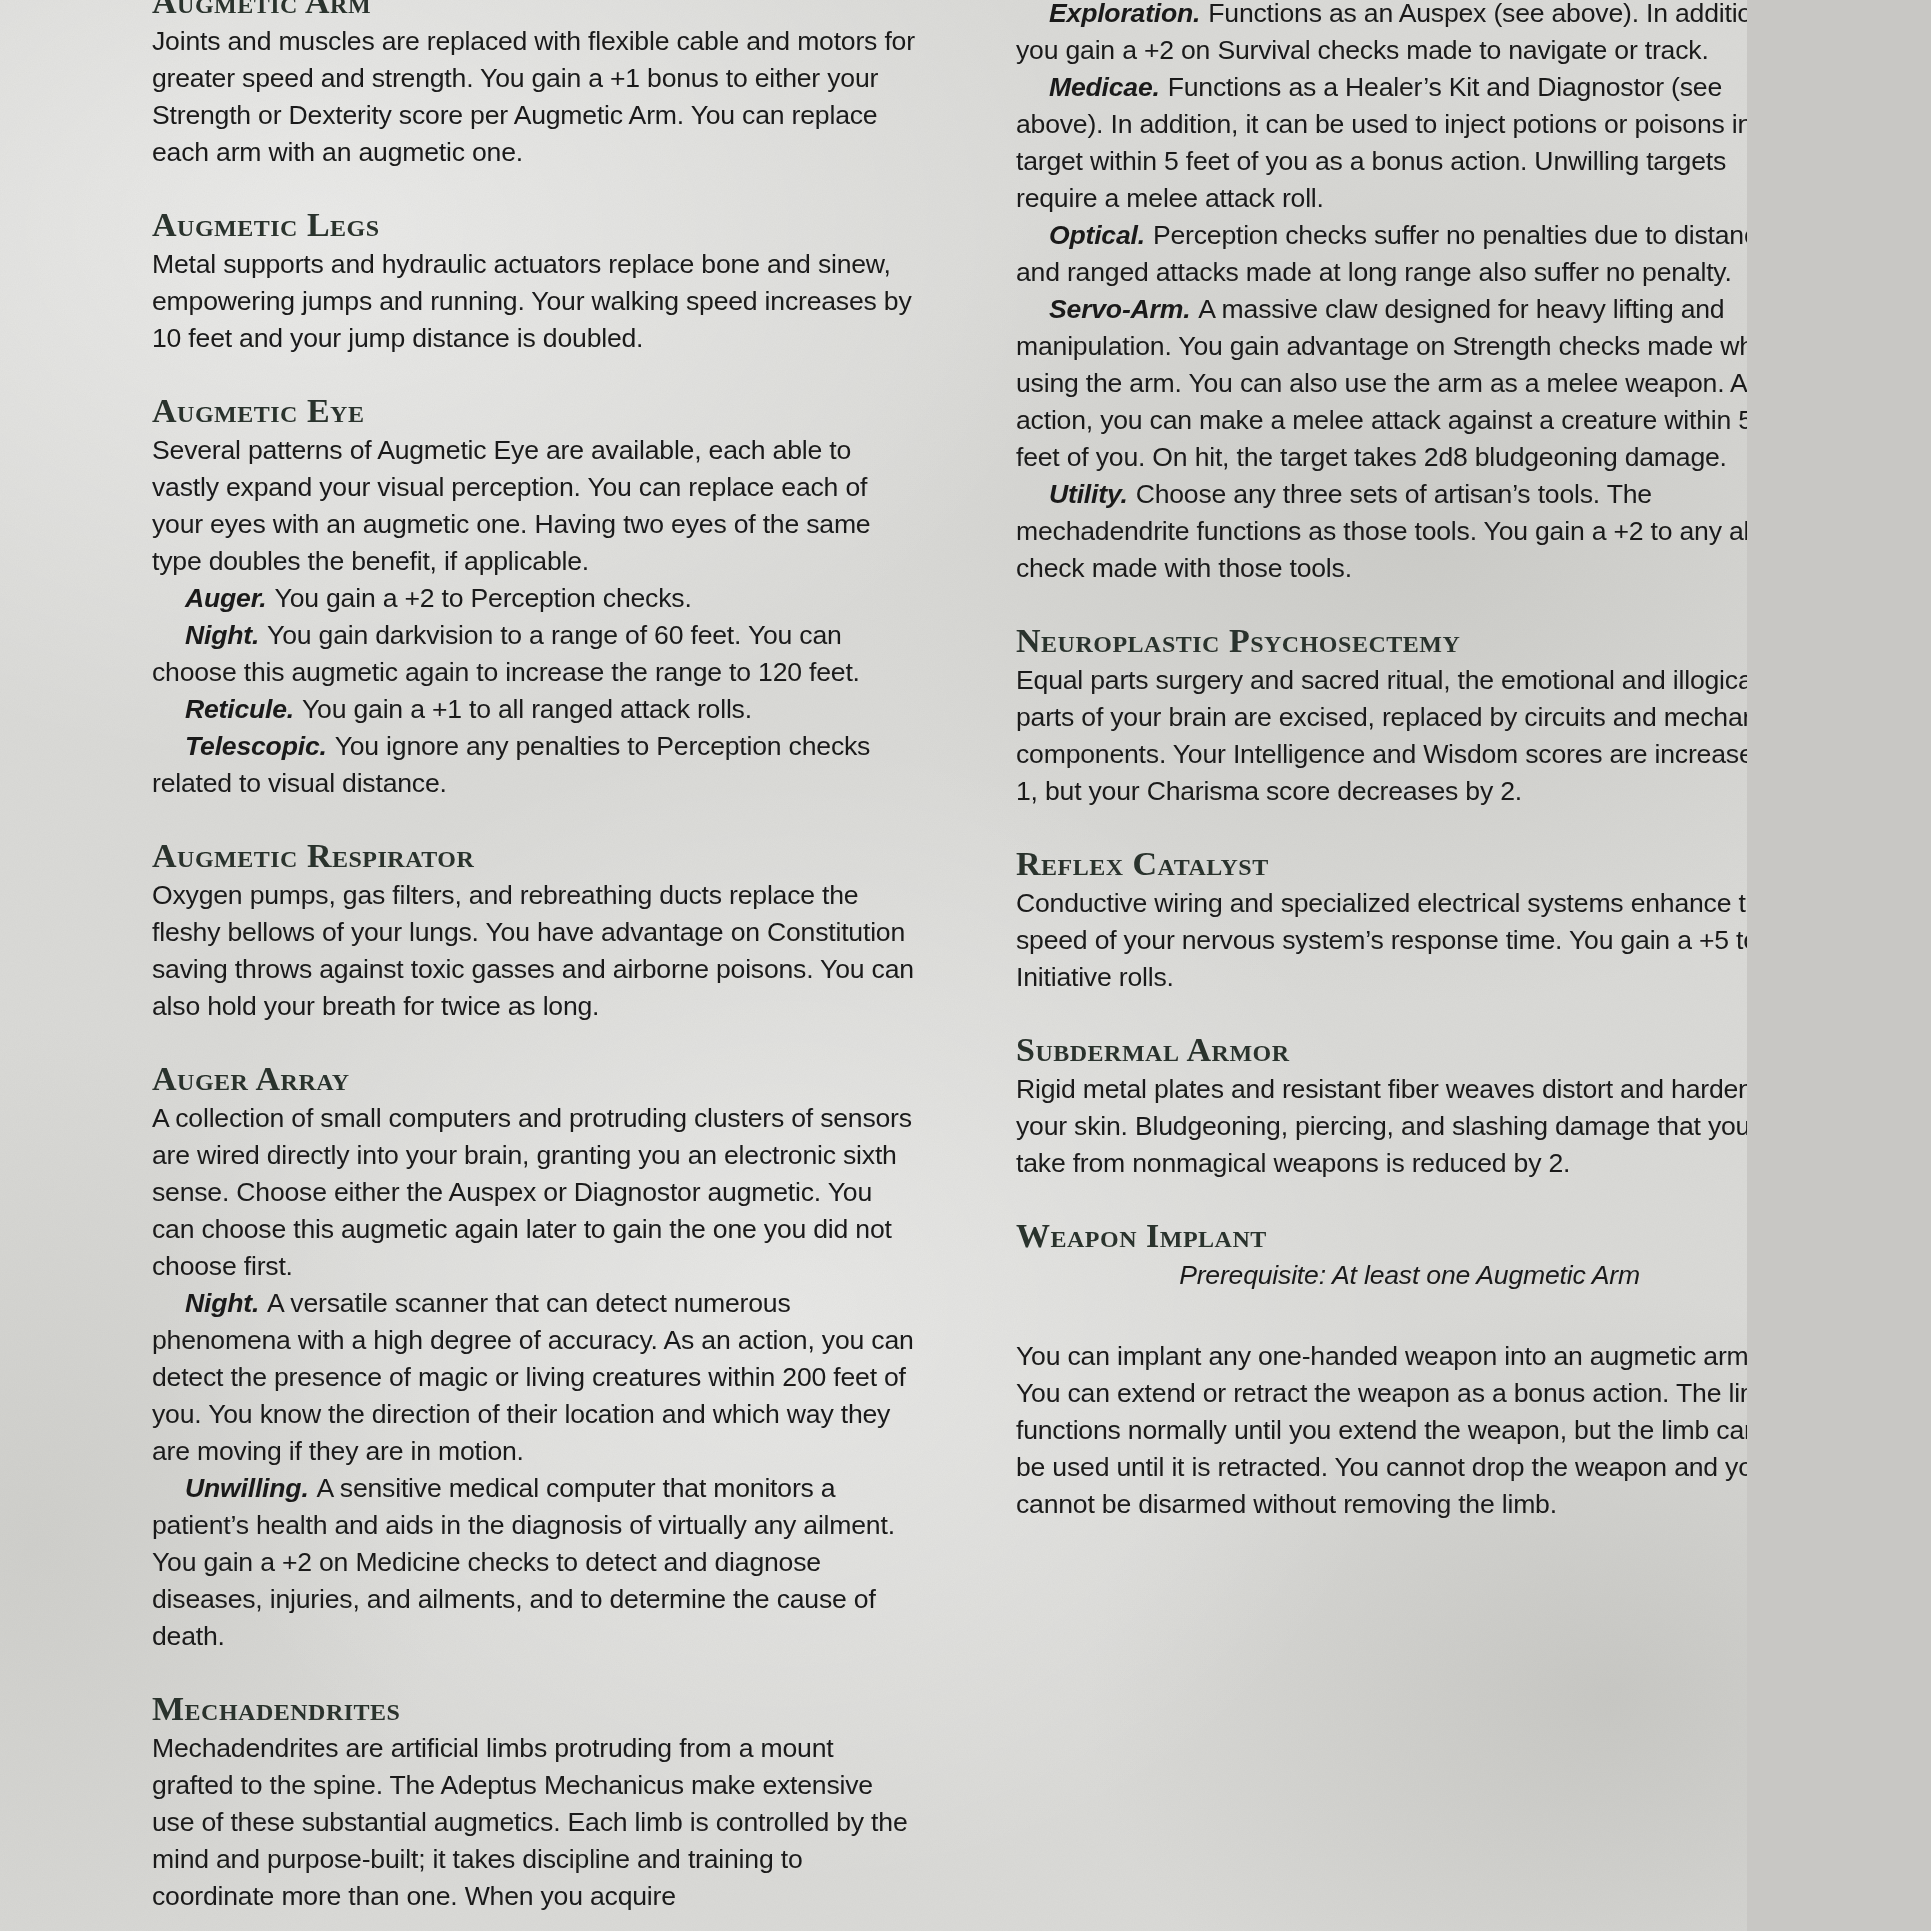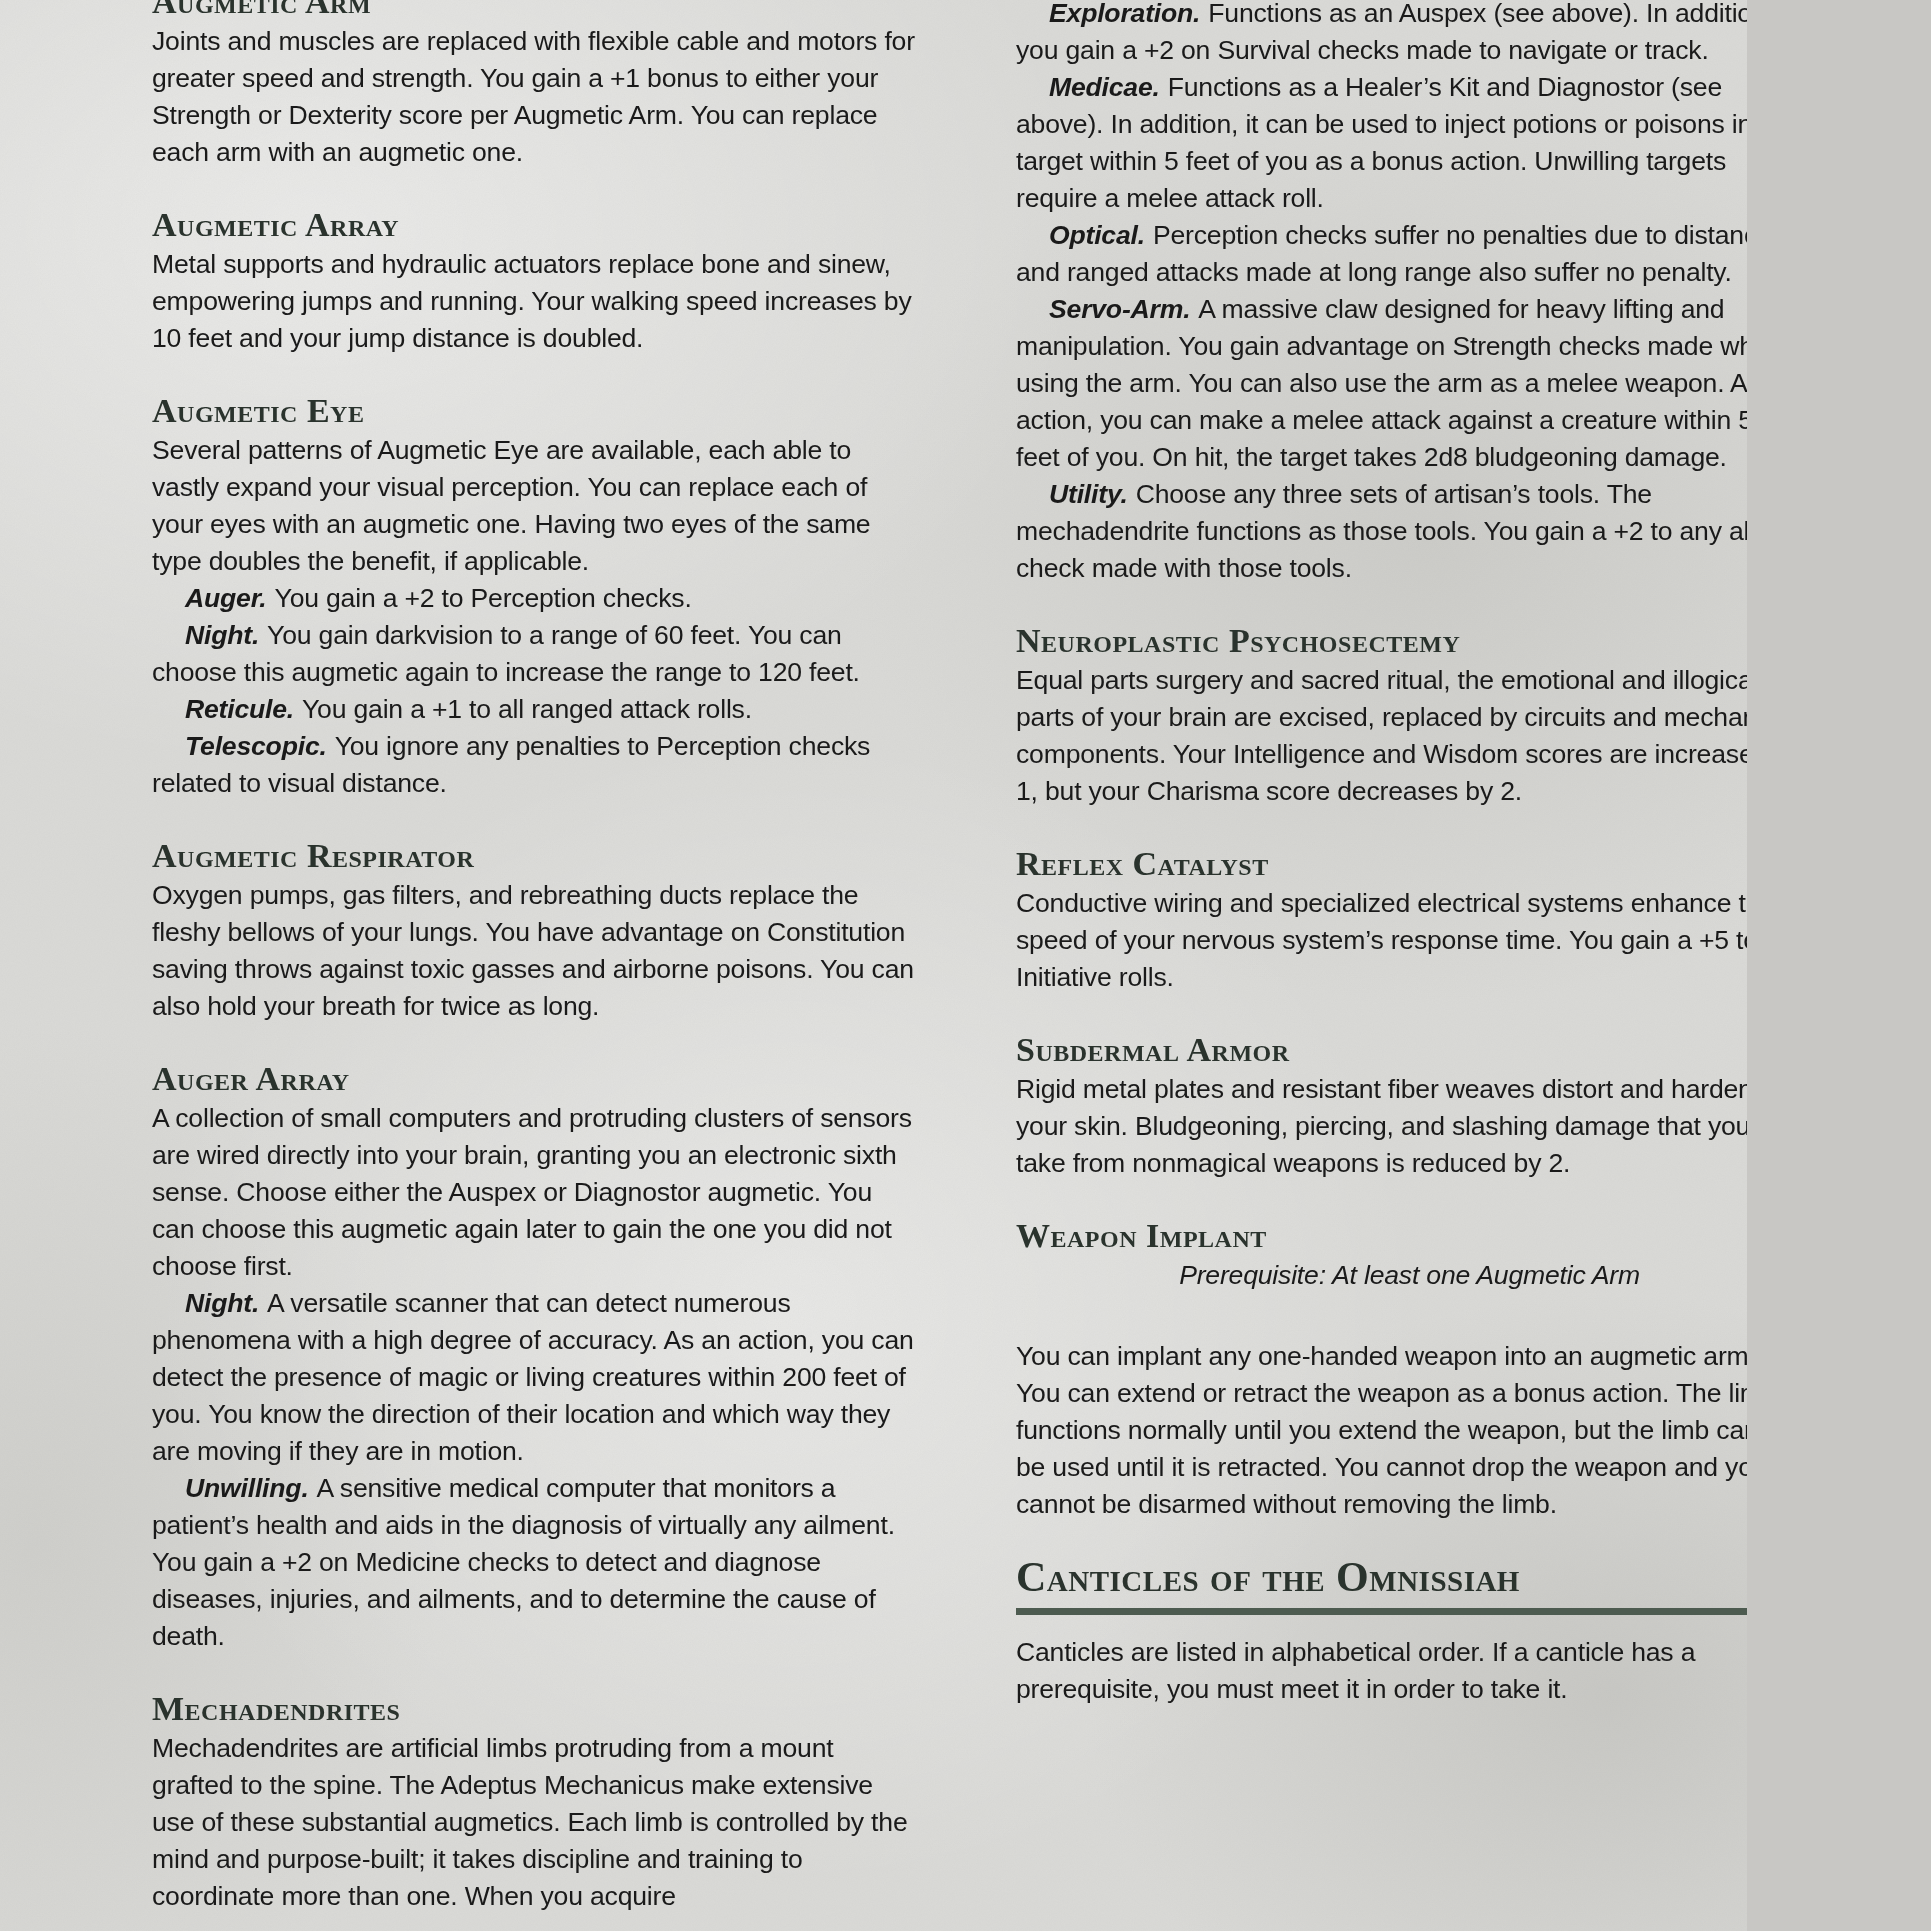--- a/index.html
+++ b/index.html
@@ -68,21 +68,21 @@
   </svg>
 
   <div class="col col-left">
 
     <div class="section first">
       <h2 class="section-title">Augmetic Arm</h2>
       <p class="body">Joints and muscles are replaced with flexible cable and motors for greater speed and strength. You gain a +1 bonus to either your Strength or Dexterity score per Augmetic Arm. You can replace each arm with an augmetic one.</p>
     </div>
 
     <div class="section">
-      <h2 class="section-title">Augmetic Array</h2>
+      <h2 class="section-title">Augmetic Legs</h2>
       <p class="body">Metal supports and hydraulic actuators replace bone and sinew, empowering jumps and running. Your walking speed increases by 10 feet and your jump distance is doubled.</p>
     </div>
 
     <div class="section">
       <h2 class="section-title">Augmetic Eye</h2>
       <p class="body">Several patterns of Augmetic Eye are available, each able to vastly expand your visual perception. You can replace each of your eyes with an augmetic one. Having two eyes of the same type doubles the benefit, if applicable.</p>
       <p class="hang"><span class="lead">Auger.</span><span>You gain a +2 to Perception checks.</span></p>
       <p class="hang"><span class="lead">Night.</span><span>You gain darkvision to a range of 60 feet. You can choose this augmetic again to increase the range to 120 feet.</span></p>
       <p class="hang"><span class="lead">Reticule.</span><span>You gain a +1 to all ranged attack rolls.</span></p>
       <p class="hang"><span class="lead">Telescopic.</span><span>You ignore any penalties to Perception checks related to visual distance.</span></p>
@@ -131,22 +131,17 @@
       <h2 class="section-title">Subdermal Armor</h2>
       <p class="body">Rigid metal plates and resistant fiber weaves distort and harden your skin. Bludgeoning, piercing, and slashing damage that you take from nonmagical weapons is reduced by 2.</p>
     </div>
 
     <div class="section">
       <h2 class="section-title">Weapon Implant</h2>
       <p class="prereq">Prerequisite: At least one Augmetic Arm</p>
       <p class="body">You can implant any one-handed weapon into an augmetic arm. You can extend or retract the weapon as a bonus action. The limb functions normally until you extend the weapon, but the limb cannot be used until it is retracted. You cannot drop the weapon and you cannot be disarmed without removing the limb.</p>
     </div>
 
-    <div class="section">
-      <h1 class="chapter-title">Canticles of the Omnissiah</h1>
-      <div class="chapter-rule"></div>
-      <p class="body">Canticles are listed in alphabetical order. If a canticle has a prerequisite, you must meet it in order to take it.</p>
-    </div>
 
   </div>
 
 </div>
 
 
 </body></html>

